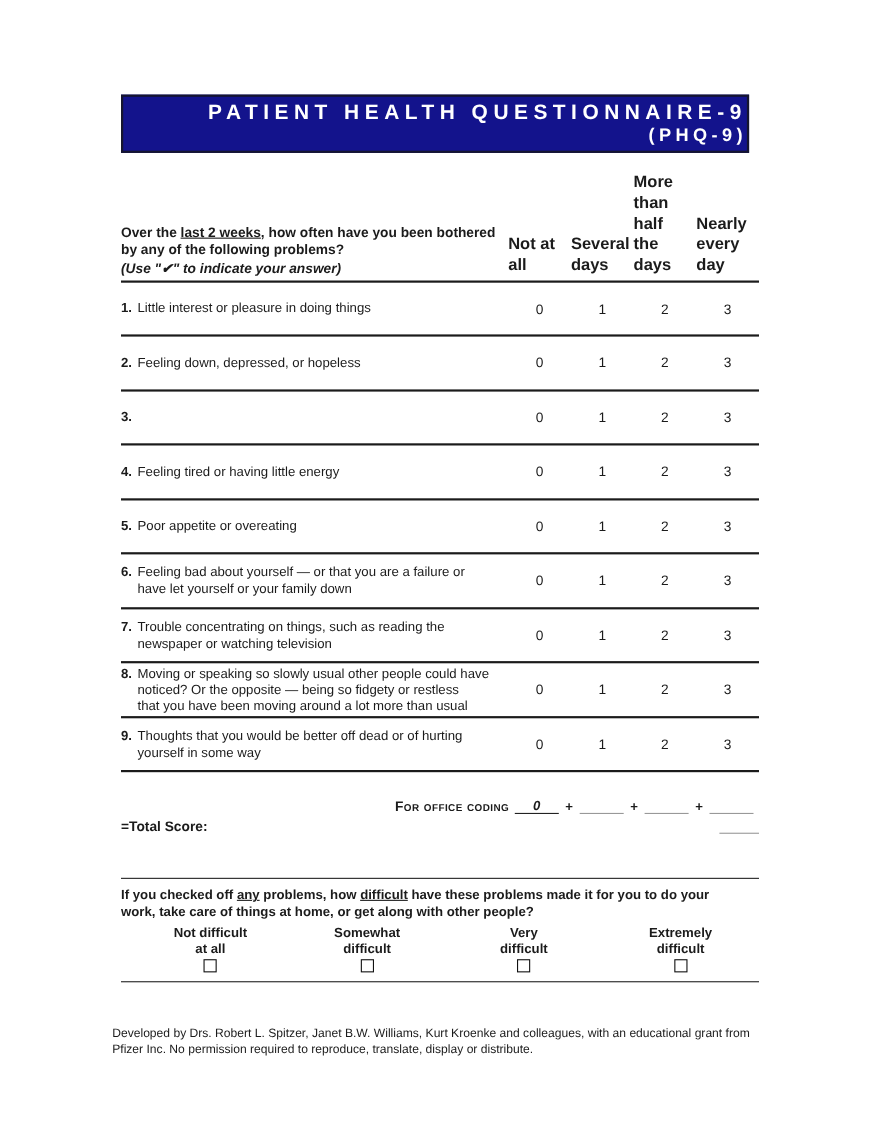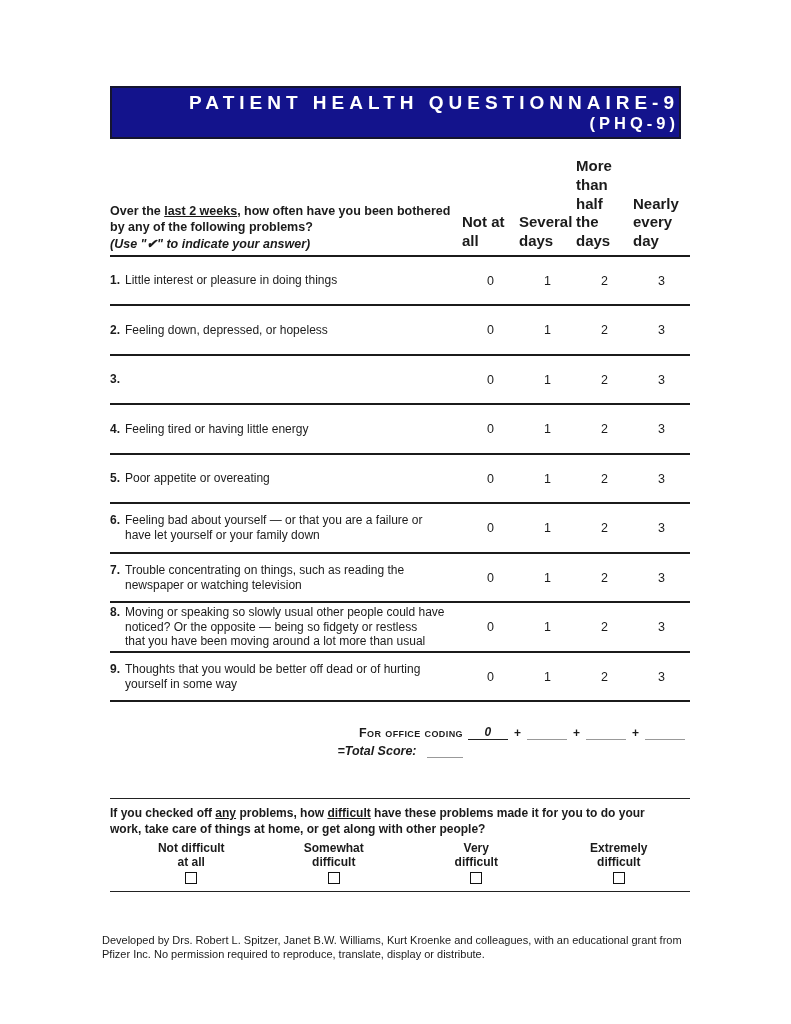--- a/index.html
+++ b/index.html
@@ -39,21 +39,21 @@
   .coding { margin-top:24px; text-align:right; }
   .coding-line1 { display:flex; justify-content:flex-end; align-items:flex-end; font-size:11.5px; }
   .coding-label { font-variant:small-caps; font-weight:bold; letter-spacing:0.4px; font-size:12.5px;text-align:center; }
   .blank {
     display:inline-block; width:40px; height:13px; margin:0 5px;
     border-bottom:1.5px solid var(--blank-line,#999); text-align:center;
     font-style:italic; font-weight:bold; font-size:12px; line-height:13px;
   }
   .blank.dark { border-bottom-color:#222; }
   .plus { font-weight:bold; font-size:12px; margin:0 1px; }
-  .coding-line2 { margin-top:4px; display:flex; justify-content:center; align-items:flex-end; font-weight:bold; font-size:12.5px;font-style:italic; }
+  .coding-line2 { margin-top:4px; display:flex; justify-content:space-between; align-items:flex-end; font-weight:bold; font-size:12.5px; }
   .coding-line2 .blank { width:36px; margin-right:0; }
 
   .rule-thin { border:none; border-top:1.5px solid #222; margin:40px 0 0 0; }
 
   
   .difficulty { padding-top:7px; }
   .diff-q { margin:0; font-weight:bold; font-size:12px; line-height:1.3; }
   .diff-options { display:flex; margin-top:5px; padding-left:10px; }
   .diff-opt { width:142.5px; text-align:center; }
   .diff-label { font-weight:bold; font-size:12px; line-height:1.15; white-space:pre-line; }

